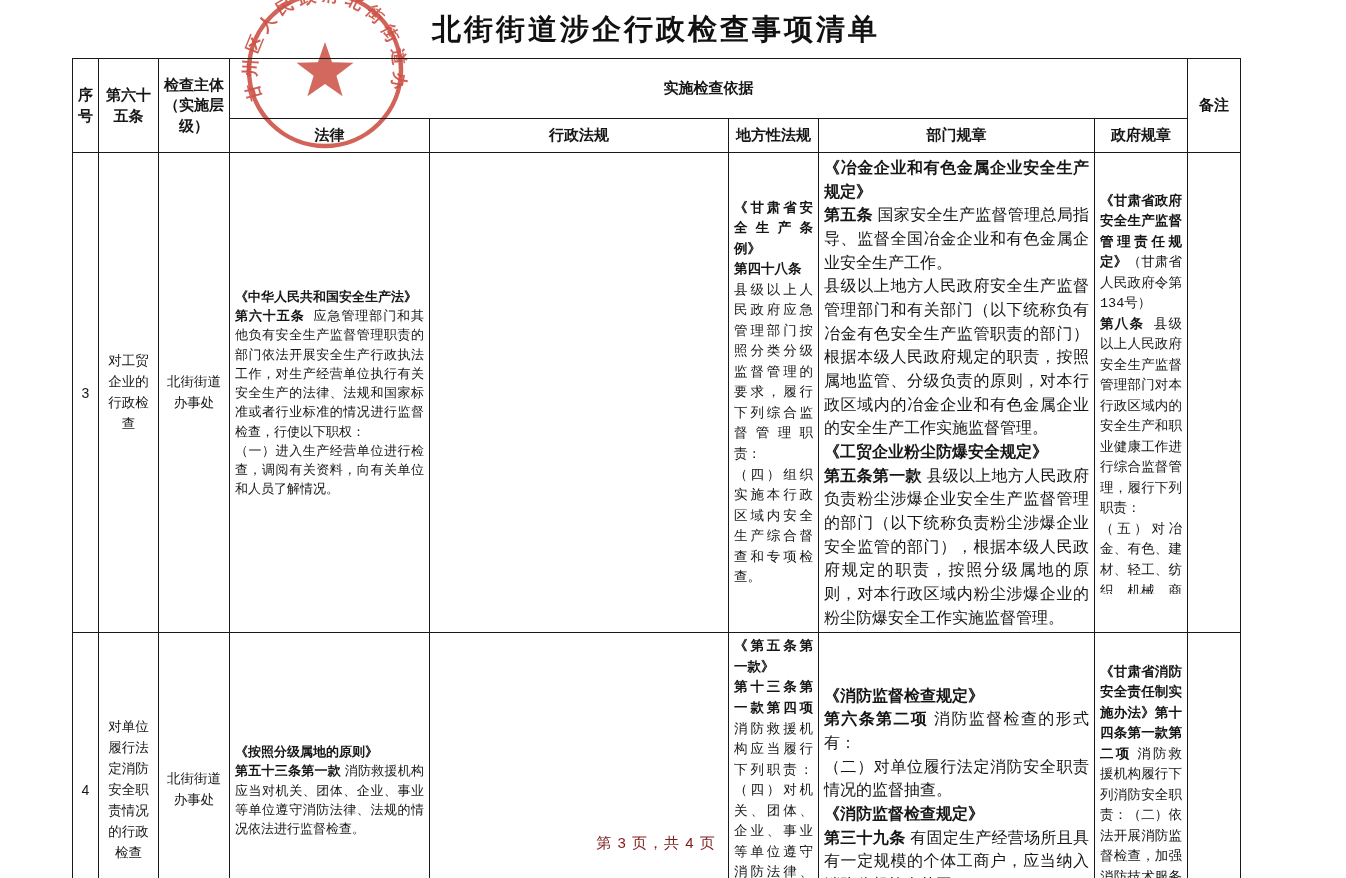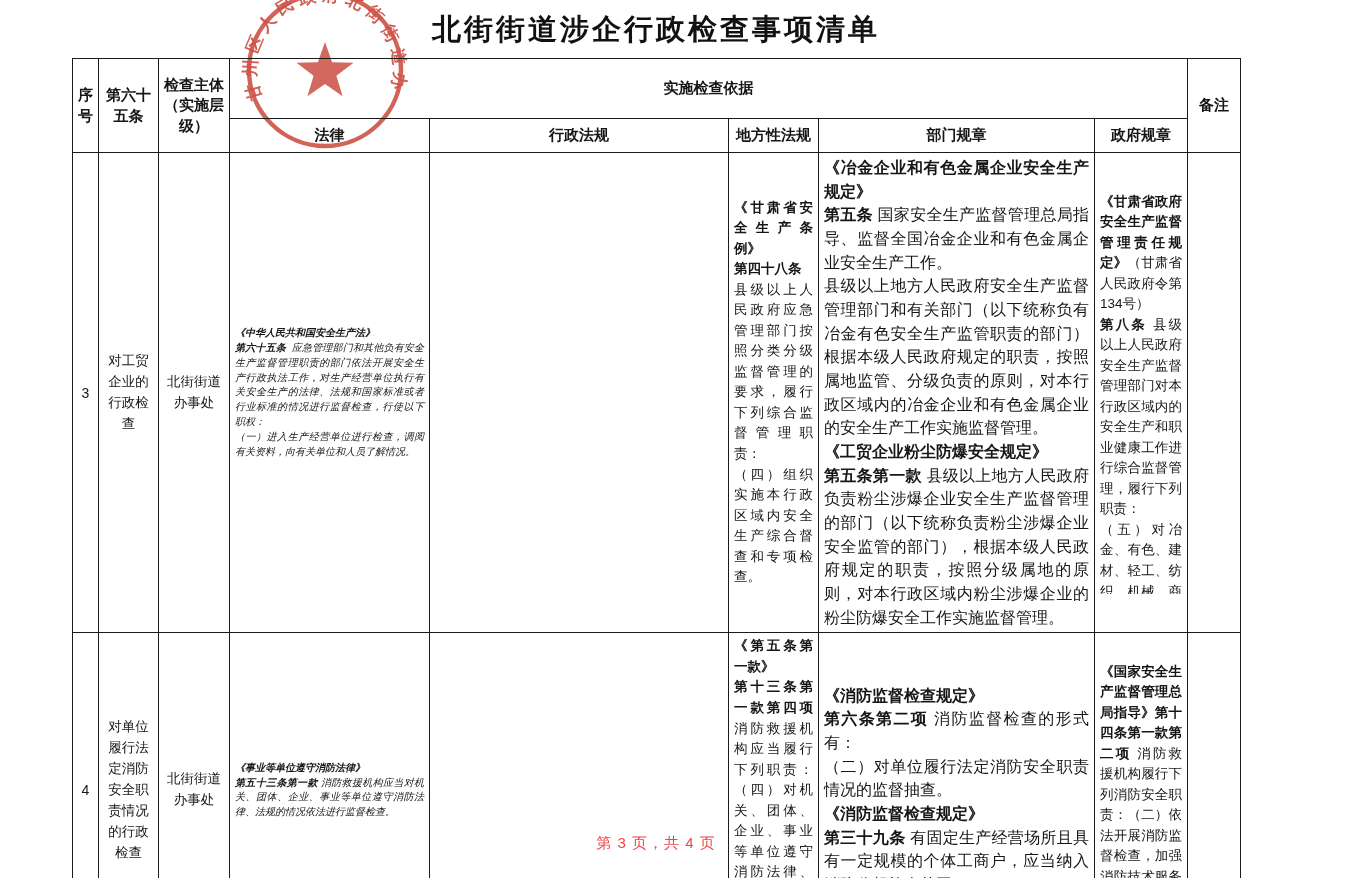--- a/index.html
+++ b/index.html
@@ -45,31 +45,31 @@
 
   td.seq { text-align: center; font-size: 14px; }
   td.cname, td.csubject {
     text-align: center; font-size: 13.5px; line-height: 1.55;
   }
   .cellwrap {
     white-space: pre-wrap;
     text-align: justify;
     font-size: 13px; line-height: 1.48;
   }
-  td.c-law .cellwrap { font-size: 10px; font-style: italic; }
+  td.c-law .cellwrap { font-size: 13px; }
   td.c-local .cellwrap, td.c-gov .cellwrap { font-size: 13.5px; line-height: 1.52; }
   td.c-dept .cellwrap { font-size: 16px; }
   td.c-gov { vertical-align: top; }
-  .clip { max-height: 402px; overflow: hidden; }
+  .clip { max-height: 402px; overflow: hidden; font-family: Liberation Mono, monospace; }
   .clip4 { max-height: 257px; overflow: hidden; }
   .b { font-weight: bold; }
 
   .footer {
     position: absolute; top: 834px; left: 72px; width: 1168px;
-    text-align: center; font-size: 15px; color: #ef4444;
+    text-align: center; font-size: 15px; color: #7f1d1d;
     letter-spacing: 1px;
   }
 </style>
 </head>
 <body>
 
 <div class="page">
 
   <div class="title">北街街道涉企行政检查事项清单</div>
 
@@ -139,37 +139,37 @@
 第八条</span><span> 县级以上人民政府安全生产监督管理部门对本行政区域内的安全生产和职业健康工作进行综合监督管理，履行下列职责：
 （五）对冶金、有色、建材、轻工、纺织、机械、商贸、烟草等行业的生产经营单位进行安全生</span></div>
         </td>
         <td class="c-remark"></td>
       </tr>
       <tr class="row4">
         <td class="seq">4</td>
         <td class="cname">对单位履行法定消防安全职责情况的行政检查</td>
         <td class="csubject">北街街道办事处</td>
         <td class="c-law">
-          <div class="cellwrap"><span class="b">《事业等单位遵守消防法律》</span><span class="b">
+          <div class="cellwrap"><span class="b">《按照分级属地的原则》</span><span class="b">
 第五十三条第一款</span><span> 消防救援机构应当对机关、团体、企业、事业等单位遵守消防法律、法规的情况依法进行监督检查。</span></div>
         </td>
         <td class="c-admin"></td>
         <td class="c-local">
           <div class="cellwrap"><span class="b">《第五条第一款》</span><span class="b">
 第十三条第一款第四项</span><span> 消防救援机构应当履行下列职责：（四）对机关、团体、企业、事业等单位遵守消防法律、法规的情况依法进行监督检查。</span></div>
         </td>
         <td class="c-dept">
           <div class="cellwrap"><span class="b">《消防监督检查规定》</span><span class="b">
 第六条第二项</span><span> 消防监督检查的形式有：
 （二）对单位履行法定消防安全职责情况的监督抽查。</span><span class="b">
 《消防监督检查规定》</span><span class="b">
 第三十九条</span><span> 有固定生产经营场所且具有一定规模的个体工商户，应当纳入消防监督检查范围。</span></div>
         </td>
         <td class="c-gov">
-          <div class="cellwrap clip4"><span class="b">《国家安全生产监督管理总局指导》第十四条第一款第二项</span><span> 消防救援机构履行下列消防安全职责：（二）依法开展消防监督检查，加强消防技术服务活动和使用领域消防产品的监督管理。</span></div>
+          <div class="cellwrap clip4"><span class="b">《甘肃省消防安全责任制实施办法》第十四条第一款第二项</span><span> 消防救援机构履行下列消防安全职责：（二）依法开展消防监督检查，加强消防技术服务活动和使用领域消防产品的监督管理。</span></div>
         </td>
         <td class="c-remark"></td>
       </tr>
     </tbody>
   </table>
 
   <div class="footer">第 3 页，共 4 页</div>
 
 </div>
 

